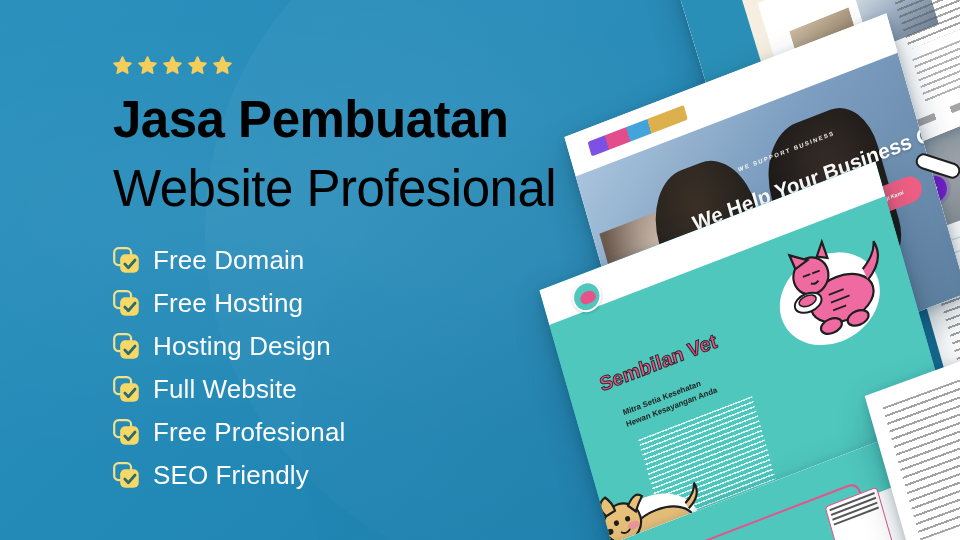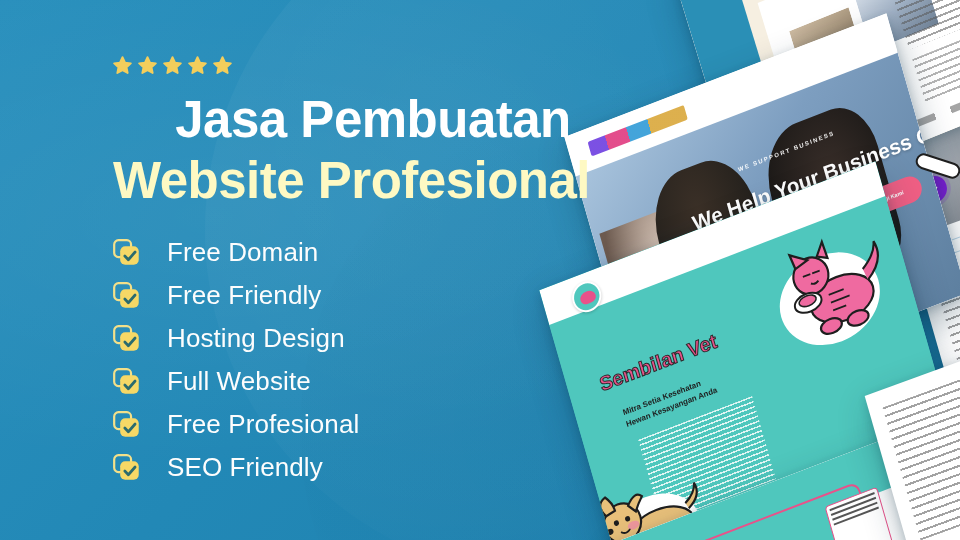--- a/index.html
+++ b/index.html
@@ -38,33 +38,32 @@
   
   .left{
     position:absolute; left:113px; top:56px; width:520px;
     z-index:30;
   }
   .stars{ display:flex; gap:6px; margin-bottom:18px; }
   .star{ width:19px; height:19px; display:block; }
 
   .h1{
     font-size:51px; line-height:1.07; font-weight:bold;
-    color:#ffffff; letter-spacing:-.5px;
+    color:#000000; letter-spacing:-.5px;
     white-space:nowrap;
-    text-align:center;
   }
   .h2{
-    font-size:51px; line-height:1.12; font-weight:bold;
-    color:#fef9c3; letter-spacing:-.5px;
+    font-size:51px; line-height:1.12; font-weight:normal;
+    color:#000000; letter-spacing:-.5px;
     white-space:nowrap;
-    margin-top:4px;
+    margin-top:12px;
   }
 
   .features{ margin-top:28px; display:flex; flex-direction:column; gap:12px; }
-  .feat{ display:flex; align-items:center; gap:27px; }
+  .feat{ display:flex; align-items:center; gap:13px; }
   .chk{ width:27px; height:27px; flex:0 0 27px; display:block; }
   .feat-label{
     font-size:26px; color:#fdfdfd; font-weight:500;
     letter-spacing:.1px; white-space:nowrap;
   }
 
   
   .mockups{
     position:absolute; left:545px; top:-80px;
     width:560px; height:700px;
@@ -387,21 +386,21 @@
       </svg>
       <span class="feat-label">Free Domain</span>
     </div>
 
     <div class="feat">
       <svg class="chk" viewBox="0 0 32 32">
         <rect x="1.4" y="1.4" width="20" height="20" rx="5" fill="none" stroke="#f3e08a" stroke-width="2.6"></rect>
         <rect x="8.5" y="8.5" width="22" height="22" rx="6" fill="#f6d866"></rect>
         <path d="M14 20.2l4.2 4.4 8-9.2" fill="none" stroke="#2b6b6e" stroke-width="3.2" stroke-linecap="round" stroke-linejoin="round"></path>
       </svg>
-      <span class="feat-label">Free Friendly</span>
+      <span class="feat-label">Free Hosting</span>
     </div>
 
     <div class="feat">
       <svg class="chk" viewBox="0 0 32 32">
         <rect x="1.4" y="1.4" width="20" height="20" rx="5" fill="none" stroke="#f3e08a" stroke-width="2.6"></rect>
         <rect x="8.5" y="8.5" width="22" height="22" rx="6" fill="#f6d866"></rect>
         <path d="M14 20.2l4.2 4.4 8-9.2" fill="none" stroke="#2b6b6e" stroke-width="3.2" stroke-linecap="round" stroke-linejoin="round"></path>
       </svg>
       <span class="feat-label">Hosting Design</span>
     </div>

